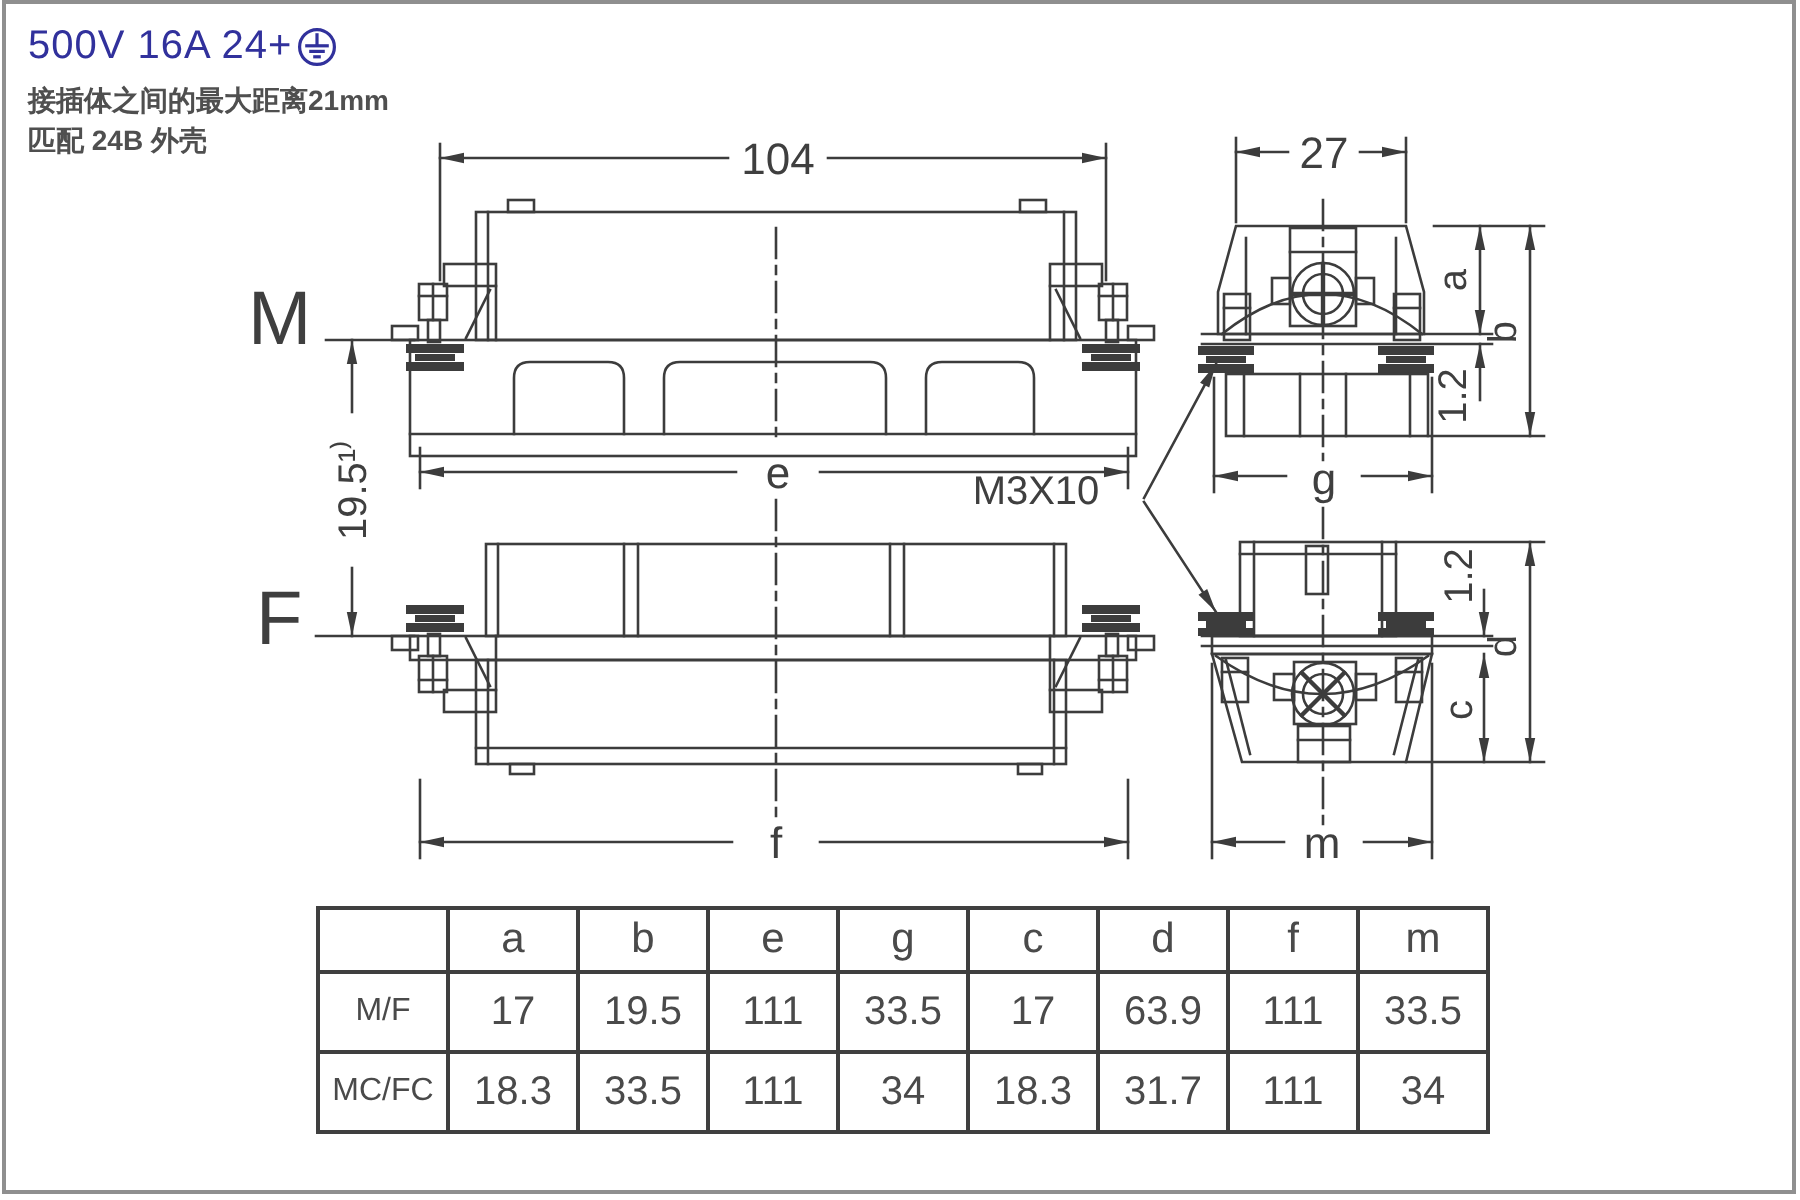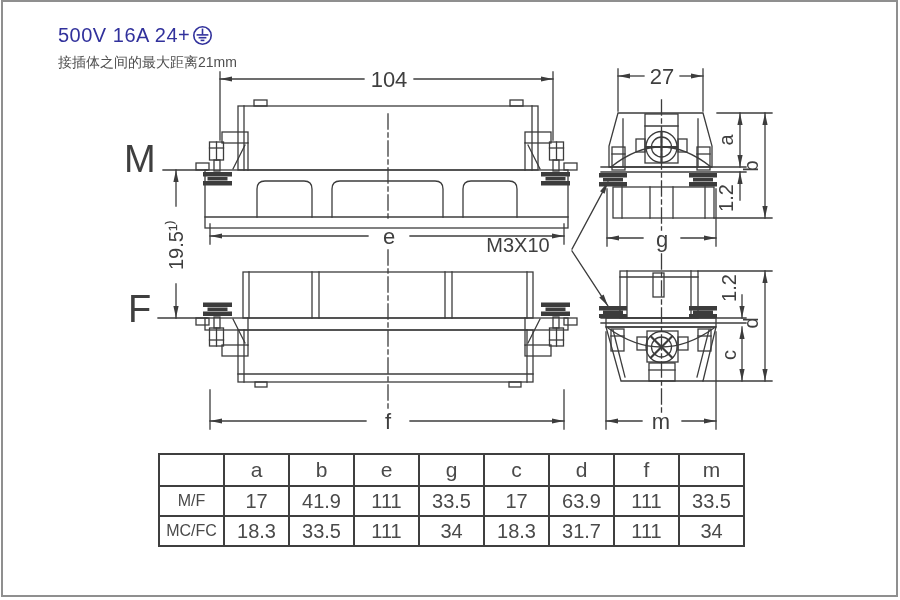--- a/index.html
+++ b/index.html
@@ -2,37 +2,37 @@
 <html><head>
 <meta charset="utf-8">
 <style>
   html,body{margin:0;padding:0;}
   body{
     width:900px;height:600px;position:relative;background:#fff;
     font-family:"Liberation Sans",sans-serif;overflow:hidden;
   }
   .frame{position:absolute;left:1px;top:0;right:2px;bottom:3px;
     border:2px solid #8f8f8f;pointer-events:none;}
-  .hdr{position:absolute;left:14px;top:24px;margin-left:44px;}
+  .hdr{position:absolute;left:14px;top:12px;}
   .hdr .rating{color:#31319c;font-size:20px;letter-spacing:.5px;display:flex;align-items:center;gap:2px;}
-  .hdr .note{color:#4f4f4f;font-size:14px;margin-top:6px;line-height:18px;}
+  .hdr .note{color:#4f4f4f;font-size:14px;margin-top:6px;line-height:18px;font-weight:bold;}
   svg text{font-family:"Liberation Sans",sans-serif;fill:#3f3f3f;}
   .dim{font-size:22px;}
   .dimS{font-size:20px;}
   .viewlabel{font-size:38px;}
   table.spec{
     position:absolute;left:158px;top:453px;border-collapse:collapse;
     table-layout:fixed;color:#4a4a4a;
   }
   table.spec th,table.spec td{
     border:2px solid #3f3f3f;width:65px;text-align:center;vertical-align:middle;
     padding:0;font-weight:normal;box-sizing:border-box;
   }
   table.spec thead th{height:32px;font-size:21px;}
-  table.spec tbody td{height:30px;font-size:20px;}
+  table.spec tbody td{height:40px;font-size:20px;}
   table.spec tbody td.rowlabel{font-size:16px;}
 </style>
 </head>
 <body>
 
 <div class="frame"></div>
 
 <div class="hdr">
   <div class="rating">
     <span>500V 16A 24+</span>
@@ -42,20 +42,21 @@
           <circle cx="10.5" cy="10.5" r="8.7"></circle>
           <line x1="10.5" y1="3.6" x2="10.5" y2="9.6"></line>
           <line x1="4.6" y1="9.9" x2="16.4" y2="9.9"></line>
           <line x1="6.6" y1="12.7" x2="14.4" y2="12.7"></line>
           <line x1="8.6" y1="15.4" x2="12.4" y2="15.4"></line>
         </g>
       </svg>
     </span>
   </div>
   <div class="note">接插体之间的最大距离21mm</div>
+  <div class="note" style="margin-top:2px;">匹配 24B 外壳</div>
 </div>
 
 <svg width="900" height="450" viewBox="0 0 900 450" style="position:absolute;left:0;top:0;" stroke-linecap="square">
   <defs>
     <marker id="arrS" markerWidth="14" markerHeight="8" refX="1" refY="4" orient="auto" markerUnits="userSpaceOnUse">
       <path d="M1,4 L13,1.4 L13,6.6 Z" fill="#3c3c3c"></path>
     </marker>
     <marker id="arrE" markerWidth="14" markerHeight="8" refX="13" refY="4" orient="auto" markerUnits="userSpaceOnUse">
       <path d="M13,4 L1,1.4 L1,6.6 Z" fill="#3c3c3c"></path>
     </marker>
@@ -275,21 +276,21 @@
       <th>c</th>
       <th>d</th>
       <th>f</th>
       <th>m</th>
     </tr>
   </thead>
   <tbody>
     <tr>
       <td class="rowlabel">M/F</td>
       <td>17</td>
-      <td>41.9</td>
+      <td>19.5</td>
       <td>111</td>
       <td>33.5</td>
       <td>17</td>
       <td>63.9</td>
       <td>111</td>
       <td>33.5</td>
     </tr>
     <tr>
       <td class="rowlabel">MC/FC</td>
       <td>18.3</td>

